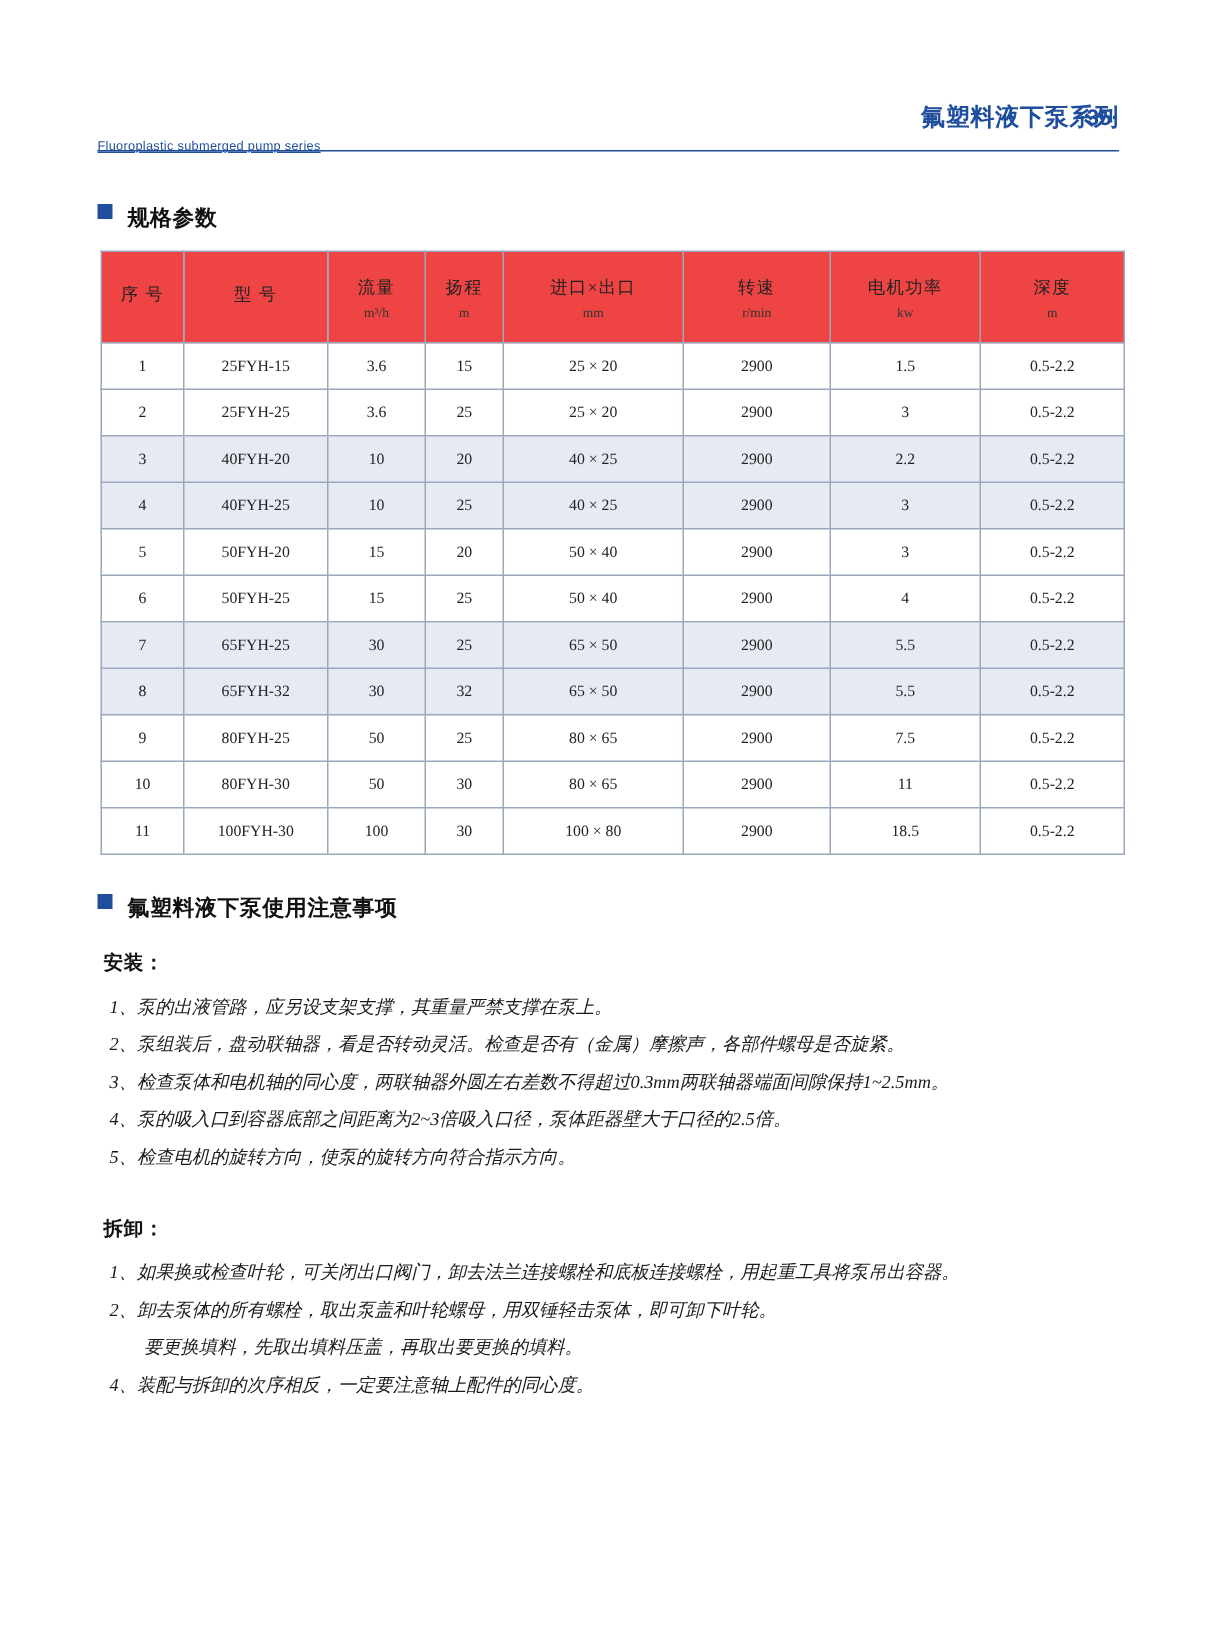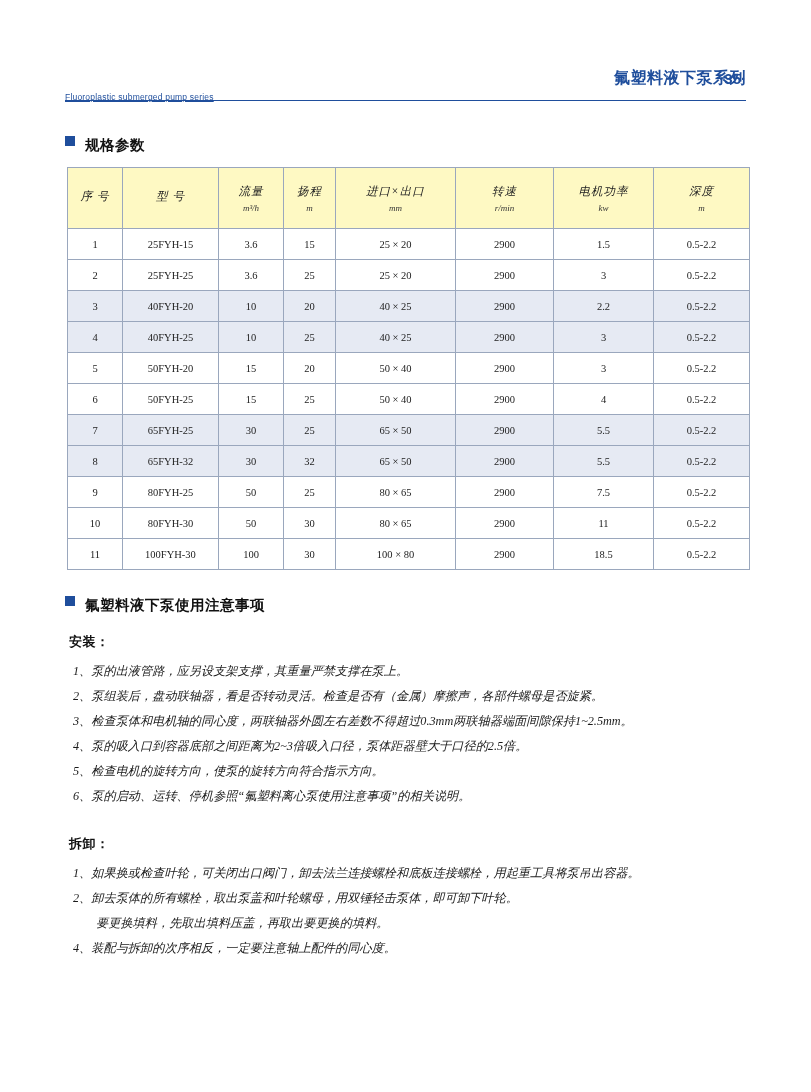--- a/index.html
+++ b/index.html
@@ -93,26 +93,25 @@
   }
   table.spec th, table.spec td {
     border: 1px solid #9aa7bd;
     text-align: center;
     vertical-align: middle;
     font-size: 10.5px;
     color: #222;
     height: 28px;
   }
   table.spec thead th {
-    background: #fef9c3;
+    background: #ef4444;
     height: 56px;
     font-weight: normal;
     font-size: 11.5px;
     padding: 2px 0;
-    font-style: italic;
   }
   table.spec thead .main {
     display: block;
     font-size: 11.5px;
     letter-spacing: 1px;
   }
   table.spec thead .unit {
     display: block;
     font-size: 9px;
     color: #333;
@@ -340,21 +339,20 @@
     <span class="label">氟塑料液下泵使用注意事项</span>
   </div>
 
   <div class="notes-block">
     <div class="sub-head">安装：</div>
     <div class="note-line">1、泵的出液管路，应另设支架支撑，其重量严禁支撑在泵上。</div>
     <div class="note-line">2、泵组装后，盘动联轴器，看是否转动灵活。检查是否有（金属）摩擦声，各部件螺母是否旋紧。</div>
     <div class="note-line">3、检查泵体和电机轴的同心度，两联轴器外圆左右差数不得超过0.3mm两联轴器端面间隙保持1~2.5mm。</div>
     <div class="note-line">4、泵的吸入口到容器底部之间距离为2~3倍吸入口径，泵体距器壁大于口径的2.5倍。</div>
     <div class="note-line">5、检查电机的旋转方向，使泵的旋转方向符合指示方向。</div>
-    <div class="note-line">6、泵的启动、运转、停机参照“氟塑料离心泵使用注意事项”的相关说明。</div>
 
     <div class="spacer-lg"></div>
 
     <div class="sub-head">拆卸：</div>
     <div class="note-line">1、如果换或检查叶轮，可关闭出口阀门，卸去法兰连接螺栓和底板连接螺栓，用起重工具将泵吊出容器。</div>
     <div class="note-line">2、卸去泵体的所有螺栓，取出泵盖和叶轮螺母，用双锤轻击泵体，即可卸下叶轮。</div>
     <div class="note-line indent">要更换填料，先取出填料压盖，再取出要更换的填料。</div>
     <div class="note-line">4、装配与拆卸的次序相反，一定要注意轴上配件的同心度。</div>
   </div>
 

